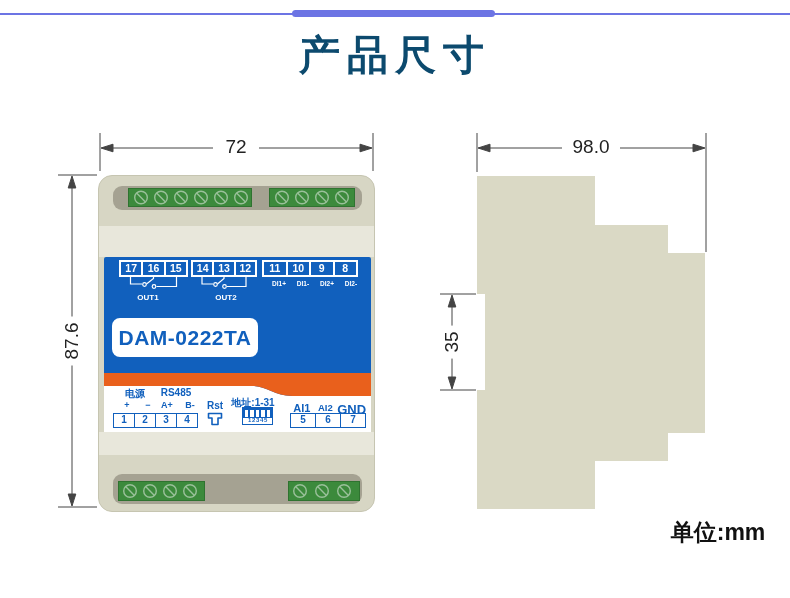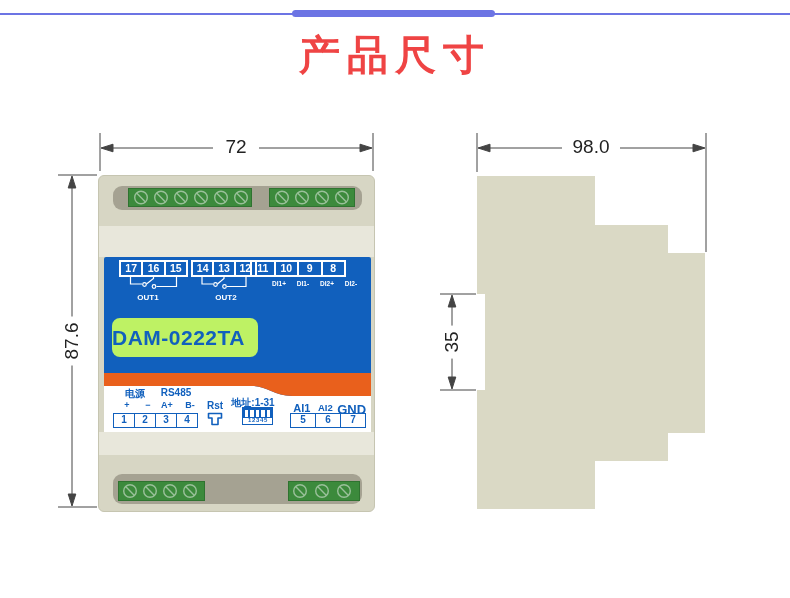--- a/index.html
+++ b/index.html
@@ -4,43 +4,43 @@
 <style>
   html,body{margin:0;padding:0;background:#ffffff;}
   .canvas{position:relative;width:790px;height:598px;background:#fff;overflow:hidden;
           font-family:"Liberation Sans","DejaVu Sans",sans-serif;}
   .abs{position:absolute;}
 
   
   .thin-bar{left:0;top:13px;width:790px;height:2px;}
   .thick-bar{left:292px;top:10px;width:203px;height:7px;border-radius:3.5px;}
   .page-title{left:0;top:28px;width:790px;text-align:center;font-size:41px;font-weight:800;
-              letter-spacing:7px;color:#ef4444;}
+              letter-spacing:7px;color:#0c4a6e;}
 
   
   .module{left:98px;top:175px;width:277px;height:337px;background:#d7d6c4;
-          border:1px solid #c6c5b1;border-radius:6px;box-sizing:border-box;}
+          border:1px solid #c6c5b1;border-radius:14px;box-sizing:border-box;}
   .recess{background:#a5a292;border-radius:9px;}
   .recess-top{left:14px;top:10px;width:249px;height:24px;}
   .recess-bottom{left:14px;top:298px;width:249px;height:30px;}
   .band{left:0;width:275px;background:#e8e7db;}
   .band1{top:50px;height:31px;}
   .band2{top:256px;height:23px;}
 
   
   .label{left:5px;top:81px;width:267px;height:175px;background:#1160bd;border-radius:2px;}
   .tgroup{position:absolute;display:flex;height:17px;border:2px solid #fff;box-sizing:border-box;}
   .tcell{flex:1;border-left:2px solid #fff;color:#fff;font-weight:bold;font-size:10.5px;
          line-height:13px;text-align:center;}
   .tcell:first-child{border-left:0;}
   .di-row{left:163px;top:23px;width:96px;display:flex;}
   .di-cell{flex:1;text-align:center;color:#fff;font-weight:bold;font-size:6.5px;}
   .outlbl{color:#fff;font-weight:bold;font-size:8px;text-align:center;width:36px;}
-  .dam{left:8px;top:61px;width:146px;height:39px;background:#bef264;border-radius:8px;
-       text-align:left;line-height:39px;font-size:21px;font-weight:800;color:#1160bd;letter-spacing:.5px;}
+  .dam{left:8px;top:61px;width:146px;height:39px;background:#ffffff;border-radius:8px;
+       text-align:center;line-height:39px;font-size:21px;font-weight:800;color:#1160bd;letter-spacing:.5px;}
   .specs{left:138px;top:45px;width:128px;color:#fff;font-size:8px;line-height:10.3px;font-weight:bold;}
   .spec-indent{padding-left:57px;}
 
   
   .blue-txt{color:#1160bd;font-weight:bold;text-align:center;}
   .wgroup{position:absolute;display:flex;height:15px;border:1.5px solid #1160bd;background:#fff;box-sizing:border-box;}
   .wcell{flex:1;border-left:1.5px solid #1160bd;color:#1160bd;font-weight:bold;font-size:10px;
          line-height:12px;text-align:center;}
   .wcell:first-child{border-left:0;}
   .dip{left:138px;top:150px;width:31px;height:18px;border:1.5px solid #1160bd;background:#fff;box-sizing:border-box;}
@@ -143,21 +143,21 @@
       <div class="tgroup" style="left:15px;top:3px;width:69px">
         <span class="tcell">17</span>
         <span class="tcell">16</span>
         <span class="tcell">15</span>
       </div>
       <div class="tgroup" style="left:87px;top:3px;width:66px">
         <span class="tcell">14</span>
         <span class="tcell">13</span>
         <span class="tcell">12</span>
       </div>
-      <div class="tgroup" style="left:146px;top:3px;width:96px">
+      <div class="tgroup" style="left:158px;top:3px;width:96px">
         <span class="tcell">11</span>
         <span class="tcell">10</span>
         <span class="tcell">9</span>
         <span class="tcell">8</span>
       </div>
 
       <div class="abs di-row">
         <span class="di-cell">DI1+</span>
         <span class="di-cell">DI1-</span>
         <span class="di-cell">DI2+</span>
@@ -256,14 +256,15 @@
         <circle cx="12" cy="10" r="6.3"></circle>
           <line x1="7.6" y1="5.6" x2="16.4" y2="14.4"></line>
         <circle cx="34" cy="10" r="6.3"></circle>
           <line x1="29.6" y1="5.6" x2="38.4" y2="14.4"></line>
         <circle cx="56" cy="10" r="6.3"></circle>
           <line x1="51.6" y1="5.6" x2="60.4" y2="14.4"></line>
       </g>
     </svg>
   </div>
 
+  <div class="abs unit">单位:mm</div>
 
 </div>
 
 </body></html>

